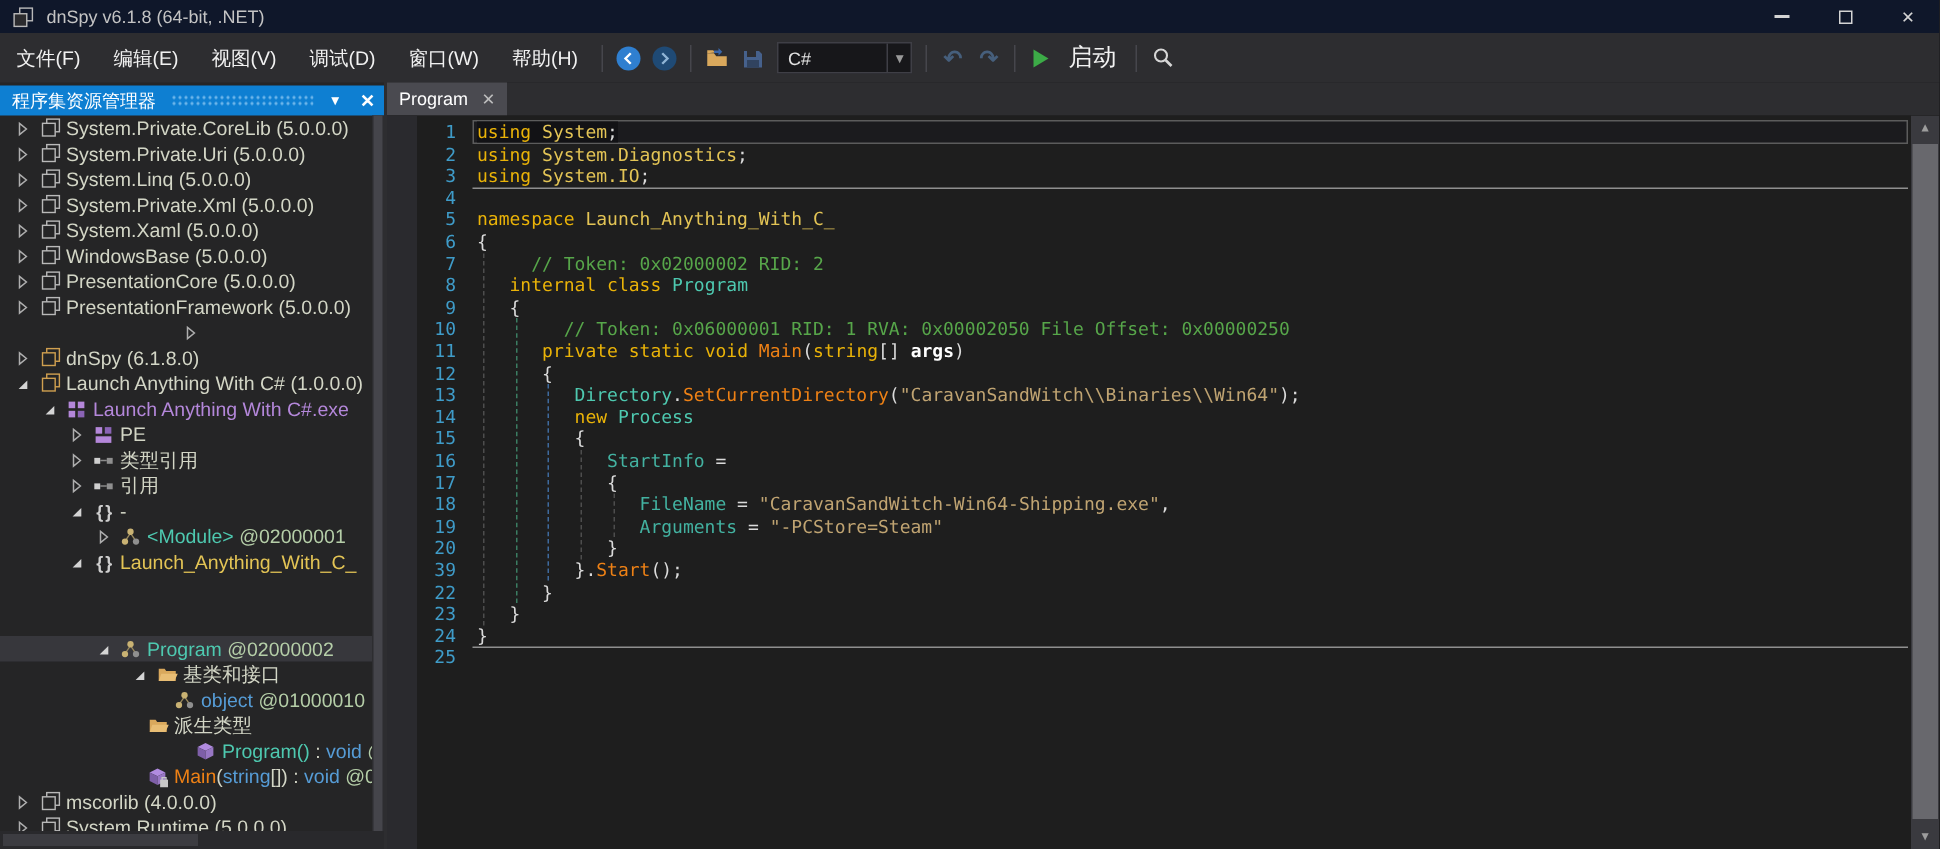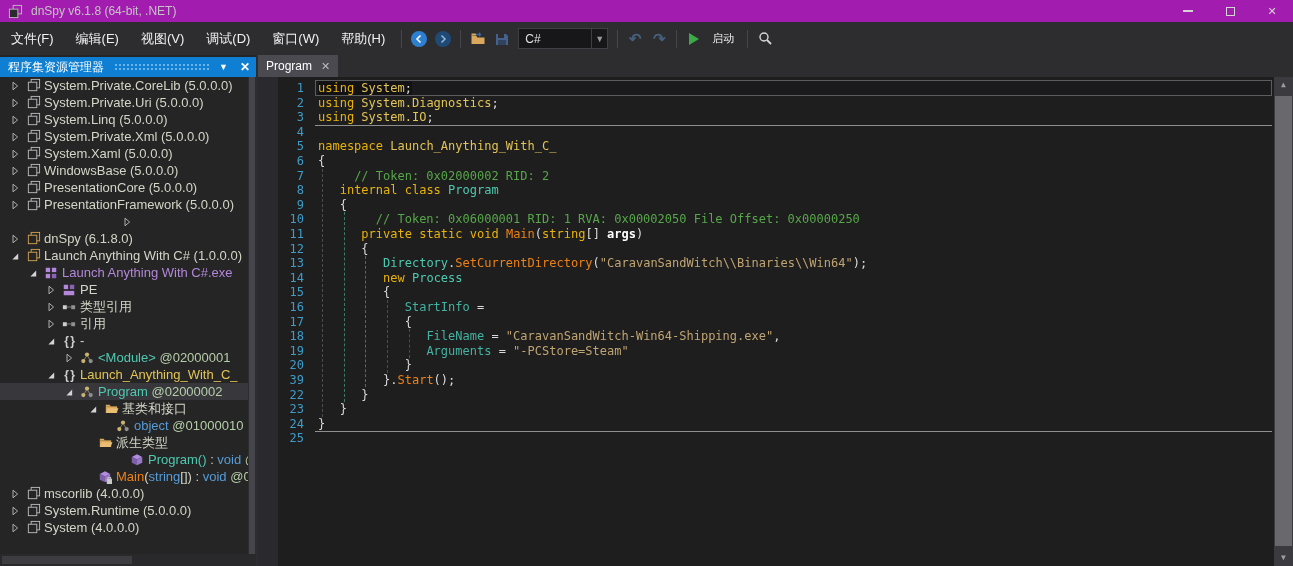--- a/index.html
+++ b/index.html
@@ -3,56 +3,56 @@
 <meta charset="utf-8">
 <style>
   * { margin:0; padding:0; box-sizing:border-box; }
   html,body { background:#1e1e1e; }
   .app {
     position:relative; width:1293px; height:566px; overflow:hidden;
     background:#2d2d30; font-family:"Liberation Sans", sans-serif;
     color:#d0d0d0; user-select:none;
   }
   
-  .titlebar { position:absolute; left:0; top:0; right:0; height:22px; background:#a21caf; display:flex; align-items:center; }
+  .titlebar { position:absolute; left:0; top:0; right:0; height:22px; background:#0f172a; display:flex; align-items:center; }
   .titlebar .app-icon { margin-left:8px; width:15px; height:15px; }
   .titlebar .title { margin-left:8px; font-size:12px; color:#c4c4c4; }
   .win-btns { margin-left:auto; display:flex; height:100%; }
   .win-btn { width:42px; height:100%; display:flex; align-items:center; justify-content:center; color:#d4d4d4; font-size:11px; cursor:default; }
   .glyph-min { width:10px; height:2px; background:#d4d4d4; }
   .glyph-max { width:9px; height:9px; border:1px solid #d4d4d4; }
   
   .menubar { position:absolute; left:0; top:22px; right:0; height:33px; background:#2d2d30; display:flex; align-items:center; font-size:13px; }
   .menu-item { padding:0 11px; color:#f1f1f1; height:100%; display:flex; align-items:center; }
   .tb-sep { width:1px; height:18px; background:#46464c; margin:0 5px; }
   .tb-btn { display:flex; align-items:center; justify-content:center; width:24px; height:24px; }
   .nav-circle { width:16px; height:16px; border-radius:50%; display:flex; align-items:center; justify-content:center; }
   .nav-back { background:#2f7fd0; }
   .nav-fwd  { background:#1f4a75; }
   .nav-circle svg { display:block; }
   .combo { width:90px; height:21px; background:#17171a; border:1px solid #3f3f46; display:flex; align-items:center; margin:0 4px; }
   .combo .combo-text { flex:1; padding-left:6px; font-size:12px; color:#e2e2e2; }
   .combo .combo-arrow { width:16px; height:100%; border-left:1px solid #3f3f46; display:flex; align-items:center; justify-content:center; color:#9a9a9a; font-size:9px; }
   .undo-redo { font-size:15px; color:#4f7096; opacity:.75; font-weight:bold; }
   .play-tri { width:0; height:0; border-left:10px solid #3cab47; border-top:6px solid transparent; border-bottom:6px solid transparent; }
-  .start-label { color:#f2f2f2; font-size:11px; padding:0 8px 0 6px; }
+  .start-label { color:#f2f2f2; font-size:16px; padding:0 8px 0 6px; }
   
   .main { position:absolute; left:0; top:55px; right:0; bottom:0; background:#2d2d30; }
   
   .sidebar { position:absolute; left:0; top:0; width:256px; bottom:0; background:#252526; }
   .panel-header { position:absolute; left:0; top:2px; right:0; height:20px; background:#0e7fd2; display:flex; align-items:center; padding:0 6px 0 8px; }
   .panel-header .ph-title { color:#ffffff; font-size:12px; white-space:nowrap; }
   .panel-grip { flex:1; height:8px; margin:0 10px;
     background-image:radial-gradient(#6cb5ea 1px, transparent 1.1px);
     background-size:4px 4px; }
   .ph-caret { color:#ffffff; font-size:9px; margin-right:12px; }
   .ph-close { color:#ffffff; font-size:12px; font-weight:bold; }
   .tree { position:absolute; left:0; top:22px; right:8px; bottom:12px; overflow:hidden; font-size:13px; }
   .tree-row { position:relative; height:17px; display:flex; align-items:center; white-space:nowrap; overflow:hidden; }
-  .tree-row.selected { background:#37373c; }
+  .tree-row.selected { background:#37373c;margin-top:41px; }
   .tw-exp { width:18px; display:flex; align-items:center; justify-content:center; flex:0 0 18px; }
   .tw-icon { width:18px; display:flex; align-items:center; justify-content:center; flex:0 0 18px; }
   .tw-label { padding-left:2px; }
   .ns-brace { color:#cfcfcf; font-weight:bold; font-size:12px; letter-spacing:-1px; }
   .c-t { color:#d3d6c6; } .c-purple { color:#b487da; } .c-teal { color:#4ec9b0; }
   .c-green { color:#b5cea8; } .c-yellow { color:#e3c455; } .c-blue { color:#569cd6; }
   .c-orange { color:#ee8115; } .c-p2 { color:#d3d6c6; }
   .tree-vscroll { position:absolute; right:0; top:22px; width:8px; bottom:12px; background:#2d2d30; }
   .tree-vscroll .thumb { position:absolute; left:1px; right:1px; top:0; bottom:0; background:#45454b; }
   .tree-hscroll { position:absolute; left:0; right:0; bottom:0; height:12px; background:#29292c; }

